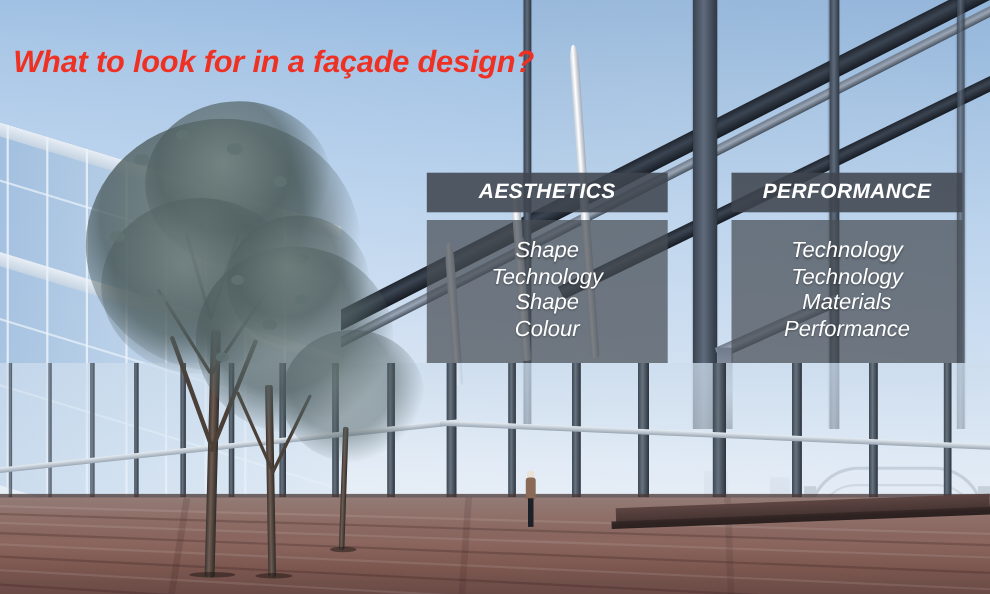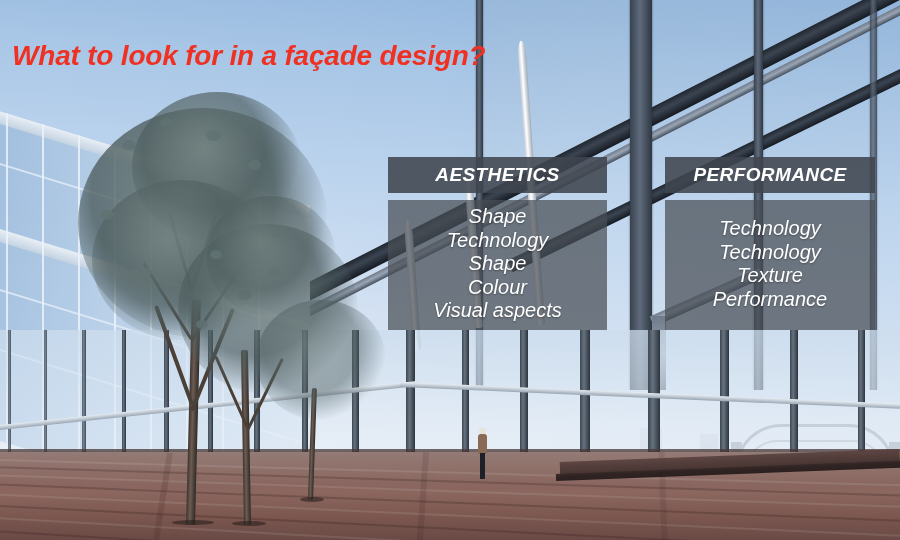--- a/index.html
+++ b/index.html
@@ -309,27 +309,26 @@
 
   <div class="title" style="color:#ef3124;">What to look for in a façade design?</div>
 
   <div class="panel" id="panel-aesthetics">
     <div class="phead" style="background:rgba(64,69,78,0.88);">AESTHETICS</div>
     <div class="pbody" style="background:rgba(72,77,85,0.72);">
       <span>Shape</span>
       <span>Technology</span>
       <span>Shape</span>
       <span>Colour</span>
-      <span>Visual aspects</span>
     </div>
   </div>
 
   <div class="panel" id="panel-performance">
     <div class="phead" style="background:rgba(64,69,78,0.88);">PERFORMANCE</div>
     <div class="pbody" style="background:rgba(72,77,85,0.72);">
       <span>Technology</span>
       <span>Technology</span>
-      <span>Texture</span>
+      <span>Materials</span>
       <span>Performance</span>
     </div>
   </div>
 
 </div>
 
 </body></html>

